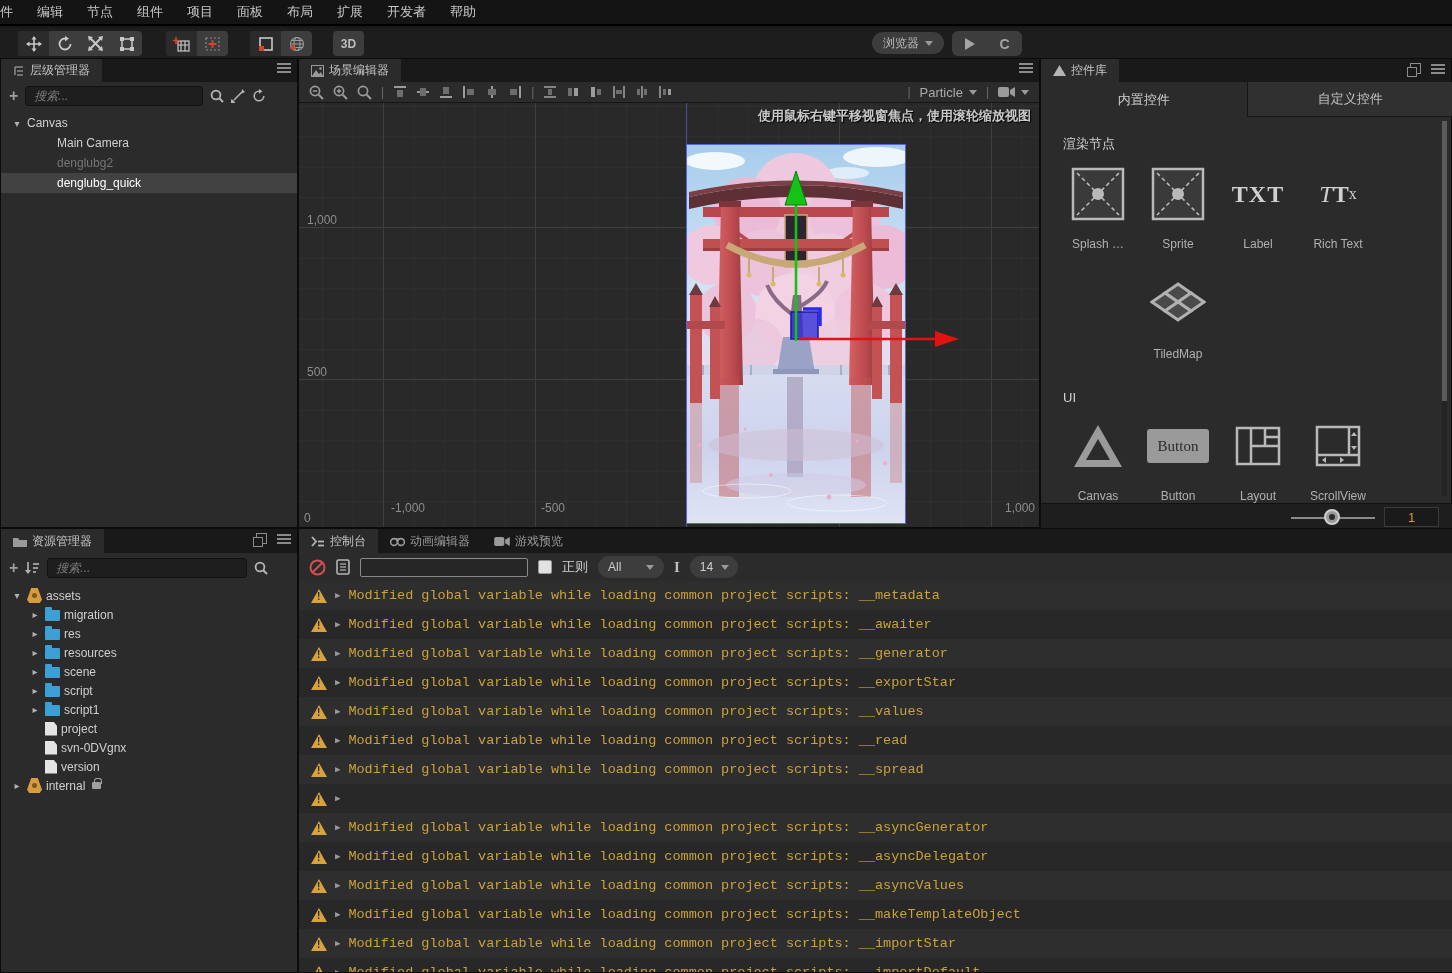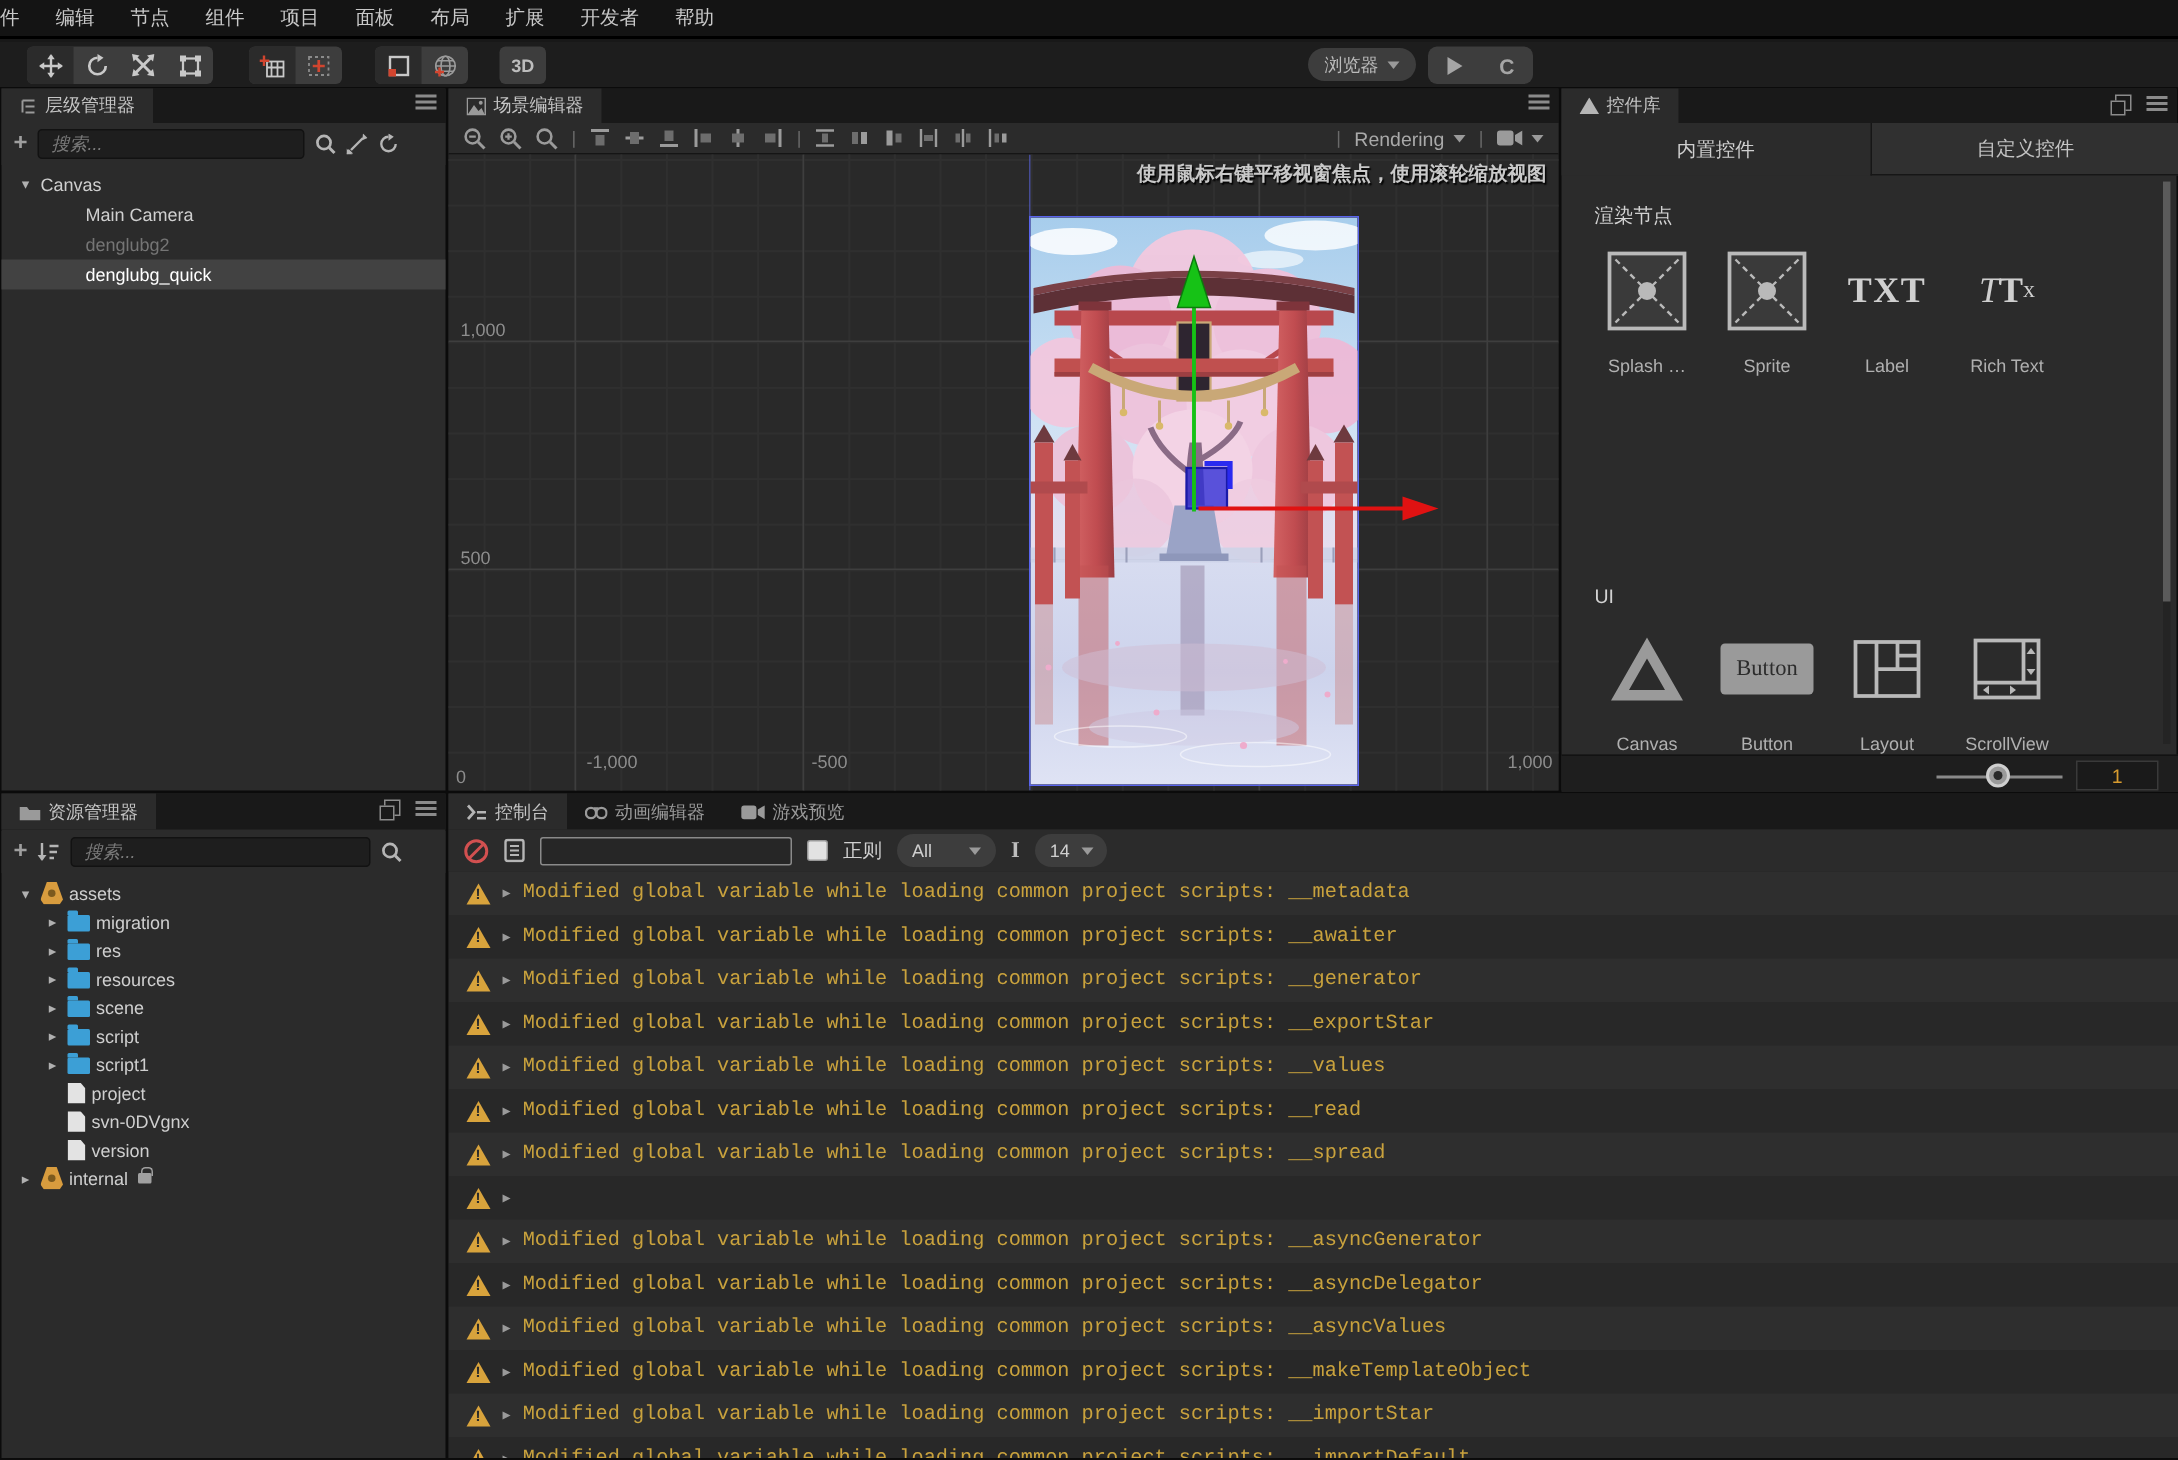--- a/index.html
+++ b/index.html
@@ -452,21 +452,21 @@
           <rect x="9" y="4" width="3" height="6" fill="#6d6d6d"></rect>
         </svg>
       <svg class="mini" width="14" height="14" viewBox="0 0 14 14">
           <line x1="2" y1="1" x2="2" y2="13" stroke="#9b9b9b" stroke-width="1.6"></line>
           <rect x="5" y="4" width="3" height="6" fill="#6d6d6d"></rect>
           <rect x="10" y="4" width="3" height="6" fill="#9b9b9b"></rect>
         </svg>
       <span style="flex:1"></span>
       <span class="sep">|</span>
       <div class="rendering-dd">
-        <span>Rendering</span>
+        <span>Particle</span>
         <span class="caret-down"></span>
       </div>
       <span class="sep">|</span>
       <div class="rendering-dd">
         <svg class="mini" width="17" height="12" viewBox="0 0 17 12">
             <rect x="0" y="1" width="11" height="10" rx="2" fill="#9b9b9b"></rect>
             <polygon points="12,4 17,1 17,11 12,8" fill="#9b9b9b"></polygon>
           </svg>
         <span class="caret-down"></span>
       </div>
@@ -677,20 +677,33 @@
       <div class="lib-label">Label</div>
     </div>
     <div class="lib-item" style="left:257px; top:106px">
       <div class="lib-icon">
           <span class="rtxt-icon"></span>
           <span class="rtxt-x" style="color:#cfcfcf;font-family:'Liberation Serif',serif;">x</span>
         </div>
       <div class="lib-label">Rich Text</div>
     </div>
 
+    <div class="lib-item" style="left:97px; top:216px">
+      <div class="lib-icon">
+        <svg width="56" height="44" viewBox="0 0 56 44">
+            <g stroke="#b0b0b0" stroke-width="3" fill="#4a4a4a">
+              <polygon points="28,2 41,11 28,20 15,11"></polygon>
+              <polygon points="15,11 28,20 15,29 2,20"></polygon>
+              <polygon points="41,11 54,20 41,29 28,20"></polygon>
+              <polygon points="28,20 41,29 28,38 15,29"></polygon>
+            </g>
+          </svg>
+      </div>
+      <div class="lib-label">TiledMap</div>
+    </div>
 
     <div class="lib-section" style="top:331px">UI</div>
 
     <div class="lib-item" style="left:17px; top:358px">
       <div class="lib-icon">
         <svg width="52" height="46" viewBox="0 0 52 46">
             <path d="M26,2 L50,44 L2,44 Z M26,16 L38,37 L14,37 Z" fill="#9a9a9a" fill-rule="evenodd"></path>
           </svg>
       </div>
       <div class="lib-label">Canvas</div>

